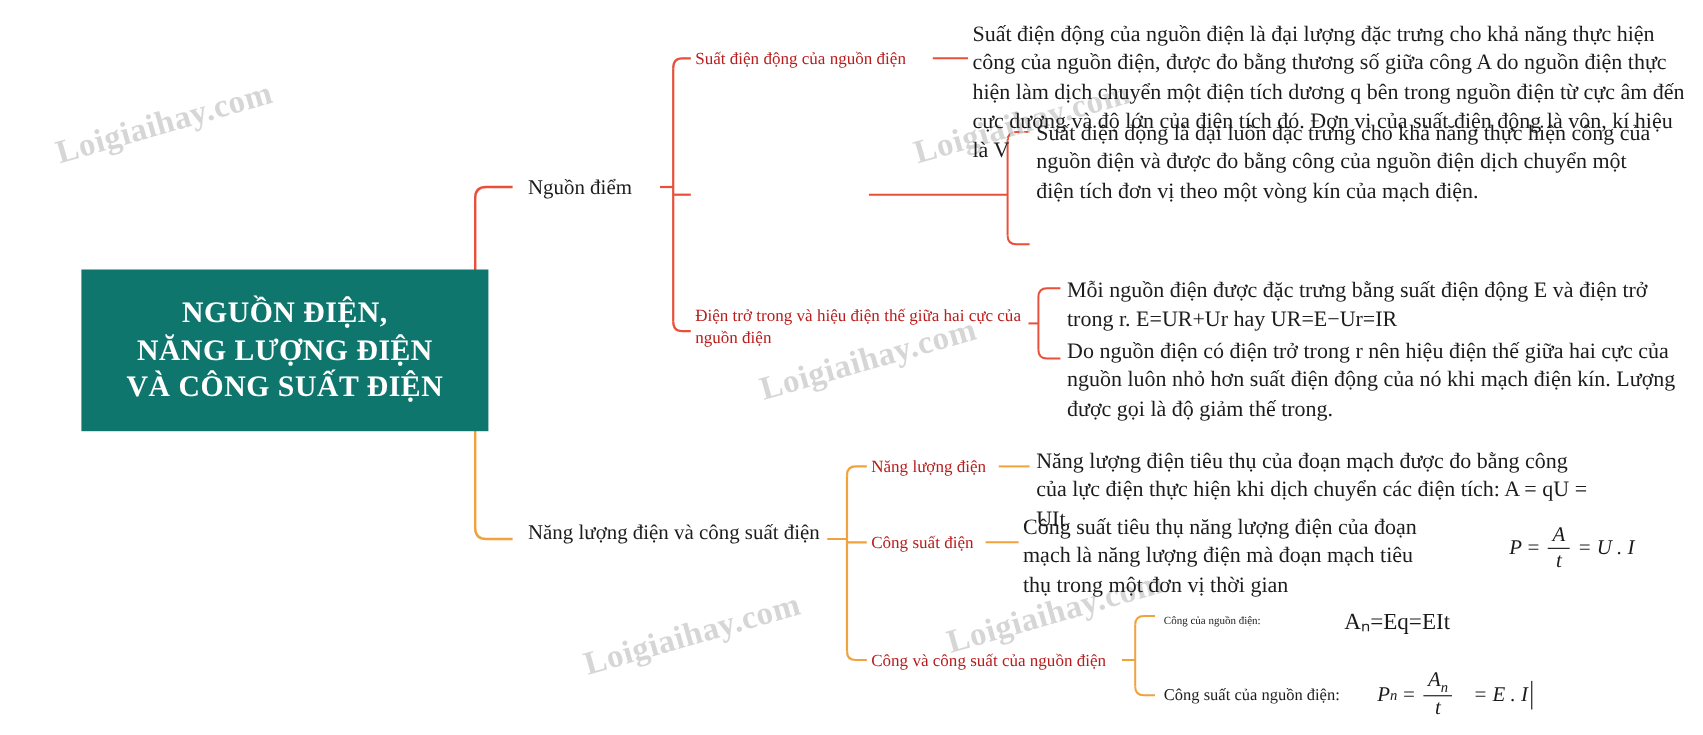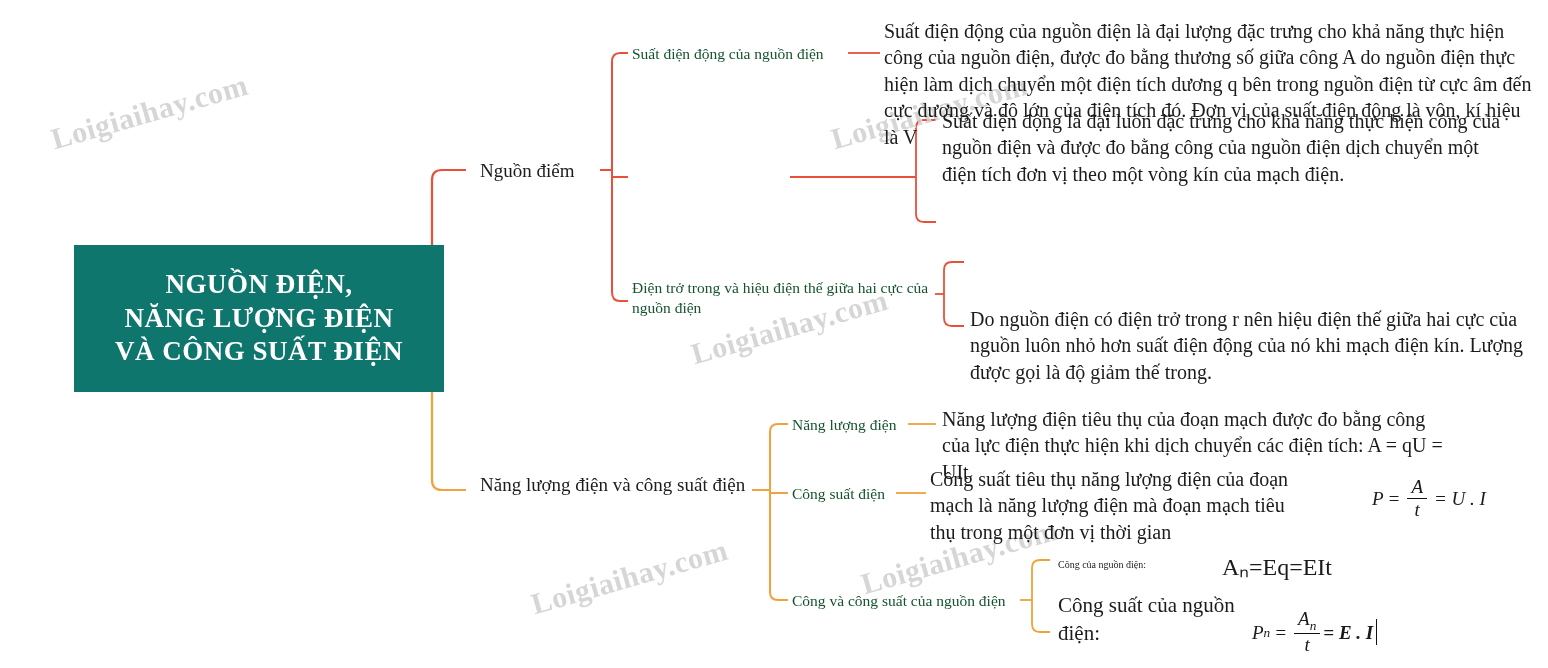--- a/index.html
+++ b/index.html
@@ -34,21 +34,21 @@
     white-space:pre-line;
   }
 
   
   .node{
     position:absolute;
     box-sizing:border-box;
     line-height:1.32;
   }
   .lvl1{ font-size:19px; color:#1c1c1c; }
-  .lvl2{ font-size:15.5px; color:#14532d; }
+  .lvl2{ font-size:15.5px; color:#b91c1c; }
   .leaf{ font-size:20px; color:#1c1c1c; }
 
   
   svg.wires{position:absolute;left:0;top:0;width:1548px;height:668px;pointer-events:none;}
 
   
   .wm{
     position:absolute;
     font-family:"Liberation Serif", serif;
     font-size:30px;
@@ -71,21 +71,21 @@
   .frac .num{display:block;border-bottom:1.3px solid #111;padding:0 4px;line-height:1.15;}
   .frac .den{display:block;padding:0 4px;line-height:1.2;}
   .formula{
     font-family:"Liberation Serif", serif;
     font-style:italic;
     font-size:19px;
     white-space:nowrap;
     display:flex;
     align-items:center;
   }
-  .bigformula{font-size:24px;font-style:normal;}
+  .bigformula{font-size:21px;font-style:normal;}
   .sub{font-size:0.7em;vertical-align:sub;}
 </style>
 </head>
 <body>
 
 <div id="canvas">
 
   <svg class="wires" viewBox="0 0 1548 668">
 
     <path d="M418,329 L432,329" stroke="#e8503a" stroke-width="2.2" fill="none"></path>
@@ -145,20 +145,21 @@
   <div class="node lvl2" style="left:632px; top:44px; width:230px;">Suất điện động của nguồn điện</div>
 
   <div class="node leaf" style="left:884px; top:18px; width:650px;">Suất điện động của nguồn điện là đại lượng đặc trưng cho khả năng thực hiện công của nguồn điện, được đo bằng thương số giữa công A do nguồn điện thực hiện làm dịch chuyển một điện tích dương q bên trong nguồn điện từ cực âm đến cực dương và độ lớn của điện tích đó. Đơn vị của suất điện động là vôn, kí hiệu là V</div>
 
 
   <div class="node leaf" style="left:942px; top:108px; width:560px;">Suất điện động là đại luôn đặc trưng cho khả năng thực hiện công của nguồn điện và được đo bằng công của nguồn điện dịch chuyển một điện tích đơn vị theo một vòng kín của mạch điện.</div>
 
 
   <div class="node lvl2" style="left:632px; top:278px; width:310px;">Điện trở trong và hiệu điện thế giữa hai cực của nguồn điện</div>
 
+  <div class="node leaf" style="left:970px; top:251px; width:560px;">Mỗi nguồn điện được đặc trưng bằng suất điện động E và điện trở trong r.  E=UR+Ur hay UR=E−Ur=IR</div>
 
   <div class="node leaf" style="left:970px; top:306px; width:560px;">Do nguồn điện có điện trở trong r nên hiệu điện thế giữa hai cực của nguồn luôn nhỏ hơn suất điện động của nó khi mạch điện kín. Lượng  được gọi là độ giảm thế trong.</div>
 
   <div class="node lvl1" style="left:480px; top:472px; width:280px;">Năng lượng điện và công suất điện</div>
 
   <div class="node lvl2" style="left:792px; top:415px; width:130px;">Năng lượng điện</div>
 
   <div class="node leaf" style="left:942px; top:406px; width:510px;">Năng lượng điện tiêu thụ của đoạn mạch được đo bằng công của lực điện thực hiện khi dịch chuyển các điện tích: A = qU = UIt</div>
 
   <div class="node lvl2" style="left:792px; top:484px; width:120px;">Công suất điện</div>
@@ -174,27 +175,27 @@
     </span>
     <span style="margin-left:4px;">= U . I</span>
   </div>
 
   <div class="node lvl2" style="left:792px; top:591px; width:230px;">Công và công suất của nguồn điện</div>
 
   <div class="node leaf" style="left:1058px; top:558px; width:170px; font-size:10px;">Công của nguồn điện:</div>
 
   <div class="node bigformula" style="left:1222px; top:552px;">Aₙ=Eq=EIt</div>
 
-  <div class="node leaf" style="left:1058px; top:592px; width:190px; font-size:21px;font-family:Liberation Serif, serif;">Công suất của nguồn điện:</div>
+  <div class="node leaf" style="left:1058px; top:623px; width:190px; font-size:15px;font-family:Liberation Serif, serif;">Công suất của nguồn điện:</div>
 
   <div class="node formula" style="left:1252px; top:608px;">
     <span>P</span>
       <span class="sub">n</span>
     <span style="margin:0 4px;">=</span>
     <span class="frac">
       <span class="num"><span>A</span><span class="sub">n</span></span>
       <span class="den">t</span>
     </span>
-    <span style="margin-left:0;font-weight:bold;">= E . I</span>
+    <span style="margin-left:16px;">= E . I</span>
     <span style="margin-left:3px;border-left:1.5px solid #111;height:26px;"></span>
   </div>
 
 </div>
 
 </body></html>

